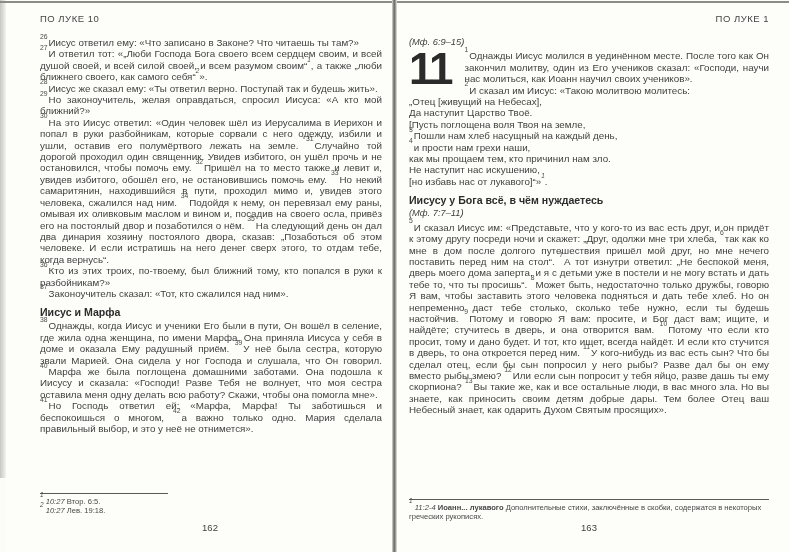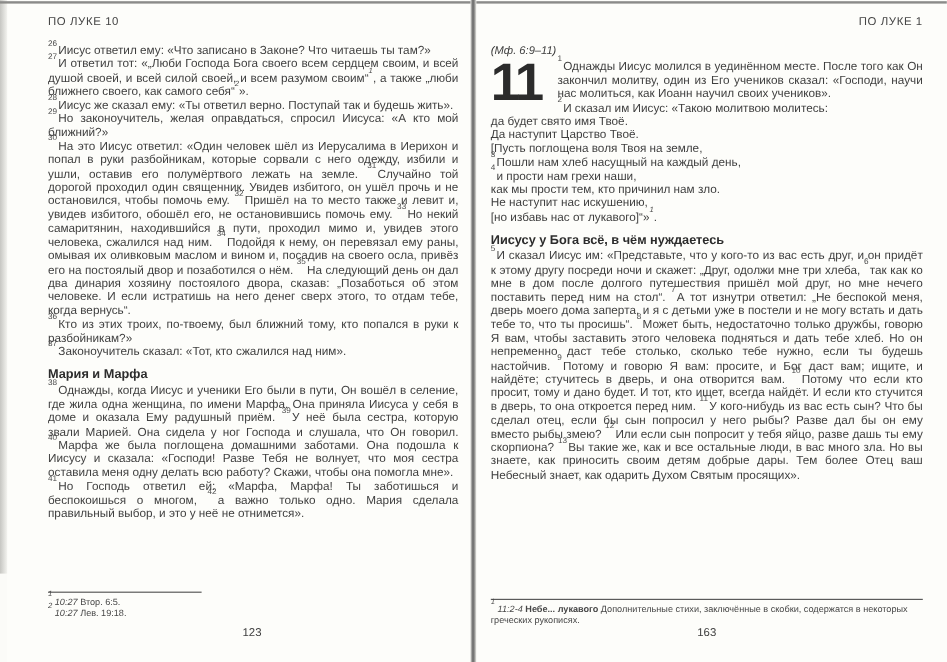--- a/index.html
+++ b/index.html
@@ -91,52 +91,53 @@
   <div class="page left">
     <div class="running-head">ПО ЛУКЕ 10</div>
     <div class="page-body" id="left-body">
         <p class="para"><sup class="verse">26</sup>Иисус ответил ему: «Что записано в Законе? Что читаешь ты там?»</p>
         <p class="para"><sup class="verse">27</sup>И ответил тот: «„Люби Господа Бога своего всем сердцем своим, и всей душой своей, и всей силой своей, и всем разумом своим“<sup class="fnmark">1</sup>, а также „люби ближнего своего, как самого себя“<sup class="fnmark">2</sup>».</p>
         <p class="para"><sup class="verse">28</sup>Иисус же сказал ему: «Ты ответил верно. Поступай так и будешь жить».</p>
         <p class="para"><sup class="verse">29</sup>Но законоучитель, желая оправдаться, спросил Иисуса: «А кто мой ближний?»</p>
         <p class="para"><sup class="verse">30</sup>На это Иисус ответил: «Один человек шёл из Иерусалима в Иерихон и попал в руки разбойникам, которые сорвали с него одежду, избили и ушли, оставив его полумёртвого лежать на земле. <sup class="verse">31</sup>Случайно той дорогой проходил один священник. Увидев избитого, он ушёл прочь и не остановился, чтобы помочь ему. <sup class="verse">32</sup>Пришёл на то место также и левит и, увидев избитого, обошёл его, не остановившись помочь ему. <sup class="verse">33</sup>Но некий самаритянин, находившийся в пути, проходил мимо и, увидев этого человека, сжалился над ним. <sup class="verse">34</sup>Подойдя к нему, он перевязал ему раны, омывая их оливковым маслом и вином и, посадив на своего осла, привёз его на постоялый двор и позаботился о нём. <sup class="verse">35</sup>На следующий день он дал два динария хозяину постоялого двора, сказав: „Позаботься об этом человеке. И если истратишь на него денег сверх этого, то отдам тебе, когда вернусь“.</p>
         <p class="para"><sup class="verse">36</sup>Кто из этих троих, по-твоему, был ближний тому, кто попался в руки к разбойникам?»</p>
         <p class="para"><sup class="verse">37</sup>Законоучитель сказал: «Тот, кто сжалился над ним».</p>
-        <div class="sec-head">Мария и Марфа</div>
+        <div class="sec-head">Иисус и Марфа</div>
         <p class="para"><sup class="verse">38</sup>Однажды, когда Иисус и ученики Его были в пути, Он вошёл в селение, где жила одна женщина, по имени Марфа. Она приняла Иисуса у себя в доме и оказала Ему радушный приём. <sup class="verse">39</sup>У неё была сестра, которую звали Марией. Она сидела у ног Господа и слушала, что Он говорил. <sup class="verse">40</sup>Марфа же была поглощена домашними заботами. Она подошла к Иисусу и сказала: «Господи! Разве Тебя не волнует, что моя сестра оставила меня одну делать всю работу? Скажи, чтобы она помогла мне».</p>
         <p class="para"><sup class="verse">41</sup>Но Господь ответил ей: «Марфа, Марфа! Ты заботишься и беспокоишься о многом, <sup class="verse">42</sup>а важно только одно. Мария сделала правильный выбор, и это у неё не отнимется».</p>
       </div>
     <div class="footnotes short" id="left-footnotes">
         <div class="footnote"><sup class="fnmark">1</sup><span class="fn-ref"> 10:27 </span>Втор. 6:5.</div>
         <div class="footnote"><sup class="fnmark">2</sup><span class="fn-ref"> 10:27 </span>Лев. 19:18.</div>
       </div>
-    <div class="page-num">123</div>
+    <div class="page-num">162</div>
   </div>
 
   <div class="page right">
     <div class="running-head">ПО ЛУКЕ 1</div>
     <div class="page-body" id="right-body">
-        <div class="sec-ref">(Мф. 6:9–11)</div>
+        <div class="sec-ref">(Мф. 6:9–15)</div>
         <p class="para"><span class="dropcap">11</span><sup class="verse">1</sup>Однажды Иисус молился в уединённом месте. После того как Он закончил молитву, один из Его учеников сказал: «Господи, научи нас молиться, как Иоанн научил своих учеников».</p>
         <p class="para"><sup class="verse">2</sup>И сказал им Иисус: «Такою молитвою молитесь:</p>
         <div class="poem">
-          <div class="poem-line">да будет свято имя Твоё.</div>
+          <div class="poem-line">„Отец [живущий на Небесах],</div>
           <div class="poem-line">Да наступит Царство Твоё.</div>
           <div class="poem-line">[Пусть поглощена воля Твоя на земле,</div>
           <div class="poem-line"><sup class="verse">3</sup>Пошли нам хлеб насущный на каждый день,</div>
           <div class="poem-line"><sup class="verse">4</sup>и прости нам грехи наши,</div>
-          <div class="poem-line">как мы прости тем, кто причинил нам зло.</div>
+          <div class="poem-line">как мы прощаем тем, кто причинил нам зло.</div>
           <div class="poem-line">Не наступит нас искушению,</div>
           <div class="poem-line">[но избавь нас от лукавого]“»<sup class="fnmark">1</sup>.</div>
         </div>
         <div class="sec-head">Иисусу у Бога всё, в чём нуждаетесь</div>
+        <div class="sec-ref">(Мф. 7:7–11)</div>
         <p class="para"><sup class="verse">5</sup>И сказал Иисус им: «Представьте, что у кого-то из вас есть друг, и он придёт к этому другу посреди ночи и скажет: „Друг, одолжи мне три хлеба, <sup class="verse">6</sup>так как ко мне в дом после долгого путешествия пришёл мой друг, но мне нечего поставить перед ним на стол“. <sup class="verse">7</sup>А тот изнутри ответил: „Не беспокой меня, дверь моего дома заперта, и я с детьми уже в постели и не могу встать и дать тебе то, что ты просишь“. <sup class="verse">8</sup>Может быть, недостаточно только дружбы, говорю Я вам, чтобы заставить этого человека подняться и дать тебе хлеб. Но он непременно даст тебе столько, сколько тебе нужно, если ты будешь настойчив. <sup class="verse">9</sup>Потому и говорю Я вам: просите, и Бог даст вам; ищите, и найдёте; стучитесь в дверь, и она отворится вам. <sup class="verse">10</sup>Потому что если кто просит, тому и дано будет. И тот, кто ищет, всегда найдёт. И если кто стучится в дверь, то она откроется перед ним. <sup class="verse">11</sup>У кого-нибудь из вас есть сын? Что бы сделал отец, если бы сын попросил у него рыбы? Разве дал бы он ему вместо рыбы змею? <sup class="verse">12</sup>Или если сын попросит у тебя яйцо, разве дашь ты ему скорпиона? <sup class="verse">13</sup>Вы такие же, как и все остальные люди, в вас много зла. Но вы знаете, как приносить своим детям добрые дары. Тем более Отец ваш Небесный знает, как одарить Духом Святым просящих».</p>
       </div>
     <div class="footnotes wide" id="right-footnotes">
-        <div class="footnote"><sup class="fnmark">1</sup><span class="fn-ref"> 11:2-4 </span><span class="fn-term">Небе... лукавого </span>Дополнительные стихи, заключённые в скобки, содержатся в некоторых греческих рукописях.</div>
+        <div class="footnote"><sup class="fnmark">1</sup><span class="fn-ref"> 11:2-4 </span><span class="fn-term">Иоанн... лукавого </span>Дополнительные стихи, заключённые в скобки, содержатся в некоторых греческих рукописях.</div>
       </div>
     <div class="page-num">163</div>
   </div>
 
   <div class="scan-edge-left"></div>
   <div class="scan-edge-top"></div>
   <div class="center-seam"></div>
 </div>
 
 </body></html>

